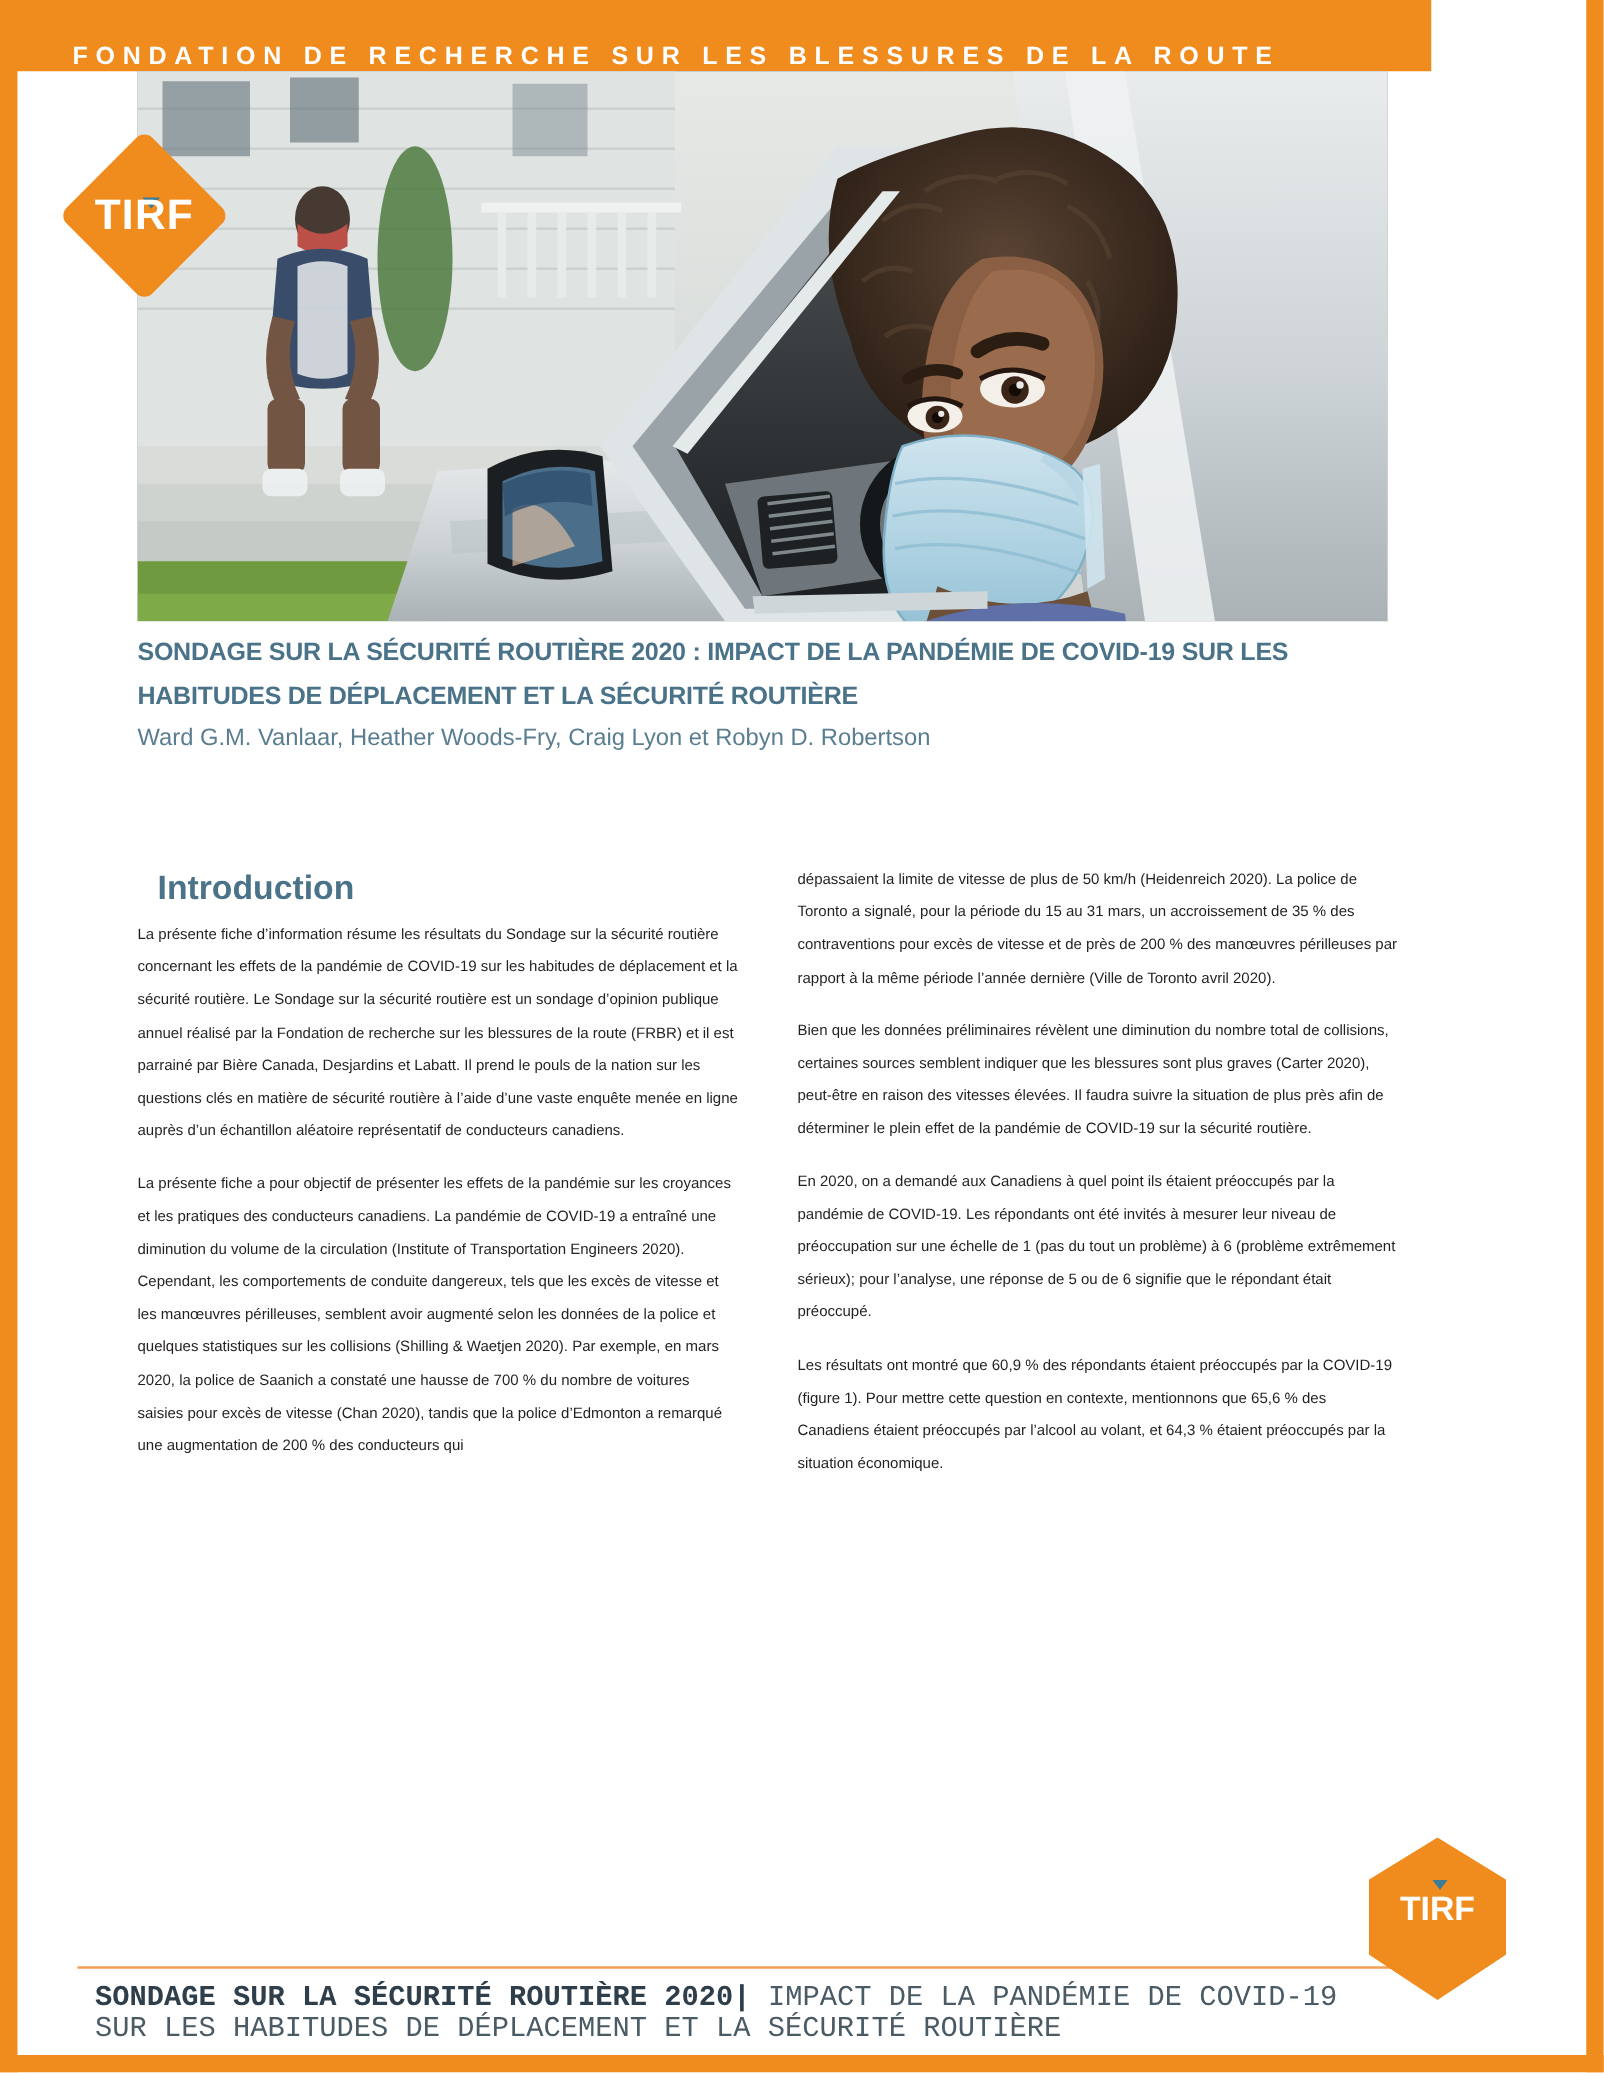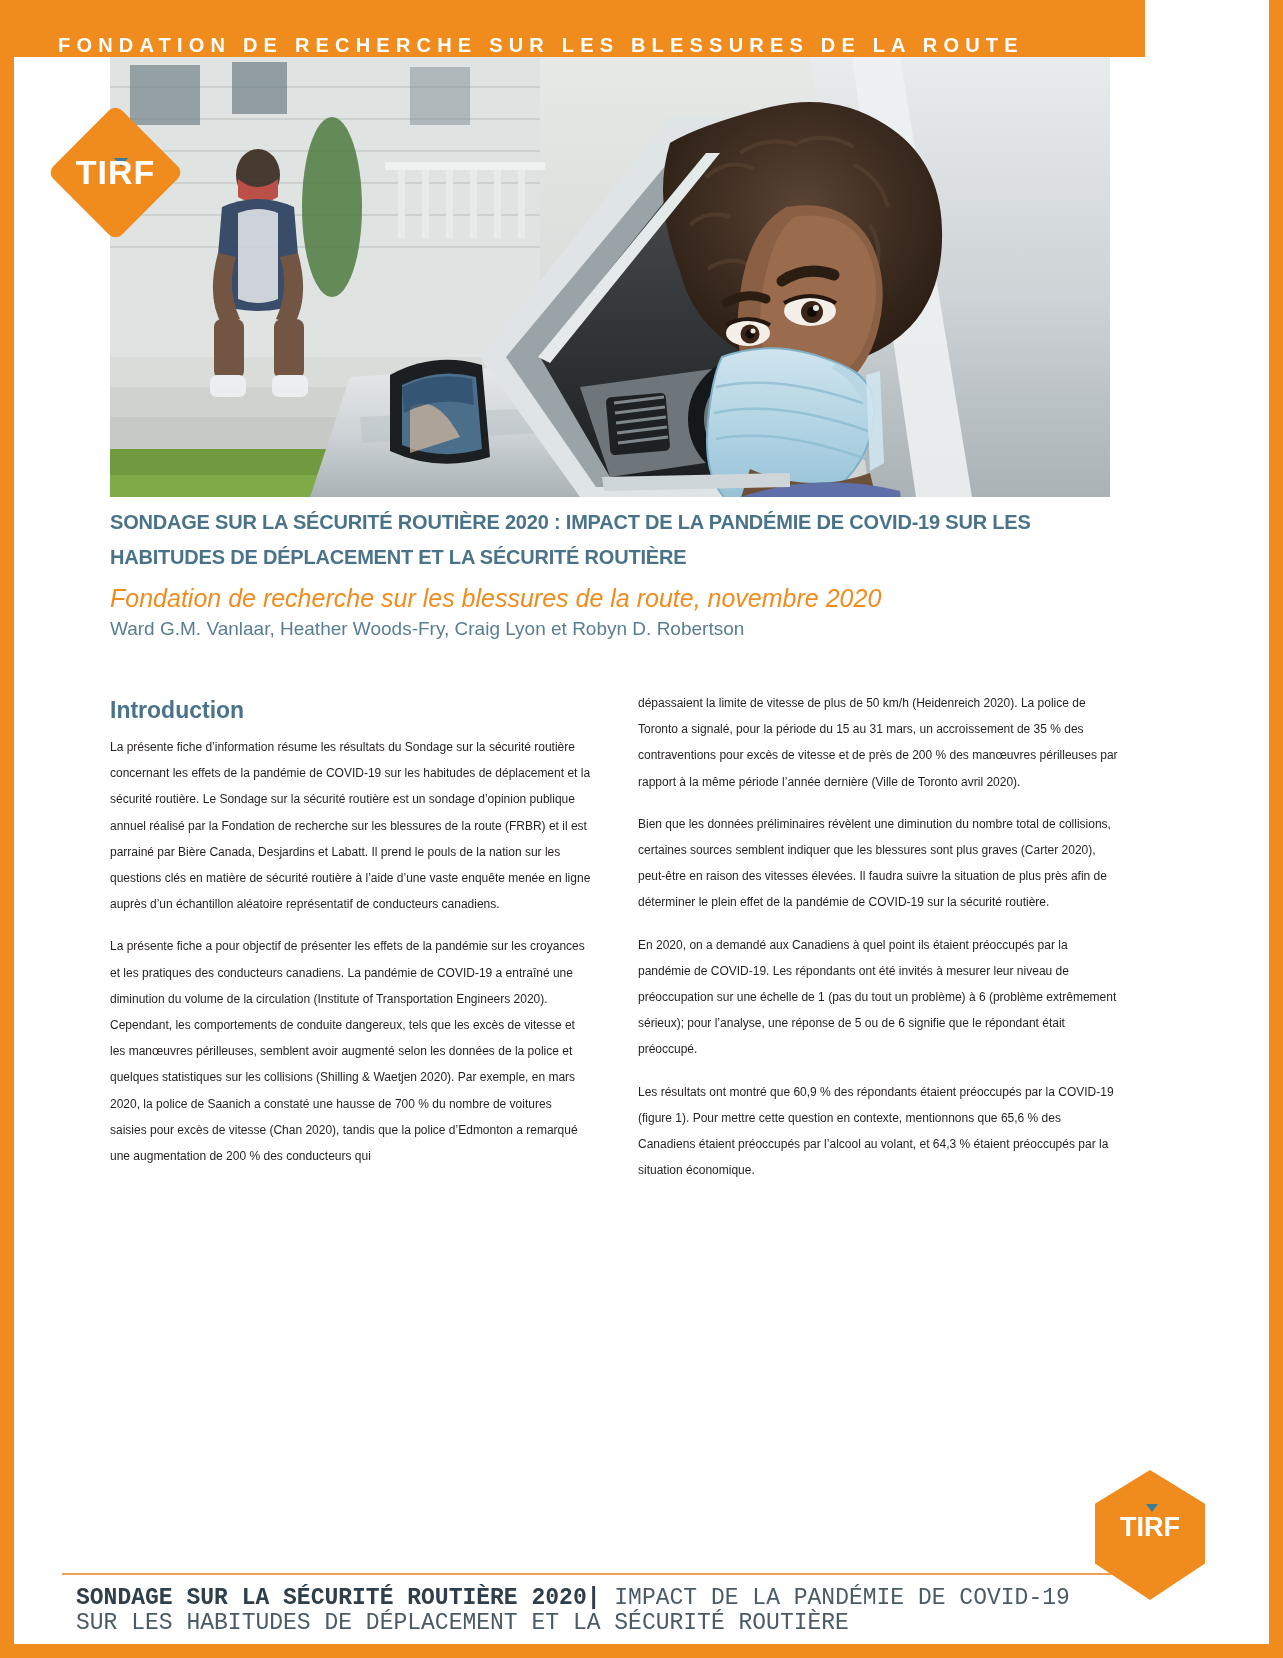--- a/index.html
+++ b/index.html
@@ -146,23 +146,23 @@
     left: 110px; top: 690px;
     width: 1010px;
     height: 780px;
     display: flex;
     gap: 47px;
   }
   .col {
     width: 481px;
   }
   h2.section-head {
-    margin: 10px 0 10px 0;
+    margin: 10px 0 10px 16px;
     color: #4A7389;
-    font-size: 23px;
+    font-size: 27px;
     font-weight: 700;
     line-height: 28px;
     font-family: "Liberation Sans", sans-serif;
   }
   .col > h2.section-head:first-child { margin-top: 6px; }
   p.body {
     margin: 0 0 16px 0;
     color: #231F20;
     font-size: 12px;
     line-height: 26.2px;
@@ -409,21 +409,20 @@
 </div>
 
 <div class="tirf-badge">
   <div class="diamond"></div>
   <div class="dot"></div>
   <div class="wordmark">TIRF</div>
 </div>
 
 <div class="titleblock">
   <h1 class="doc-title">SONDAGE SUR LA SÉCURITÉ ROUTIÈRE 2020 : IMPACT DE LA PANDÉMIE DE COVID-19 SUR LES HABITUDES DE DÉPLACEMENT ET LA SÉCURITÉ ROUTIÈRE</h1>
-  <p class="doc-subtitle">Fondation de recherche sur les blessures de la route, novembre 2020</p>
   <p class="doc-authors">Ward G.M. Vanlaar, Heather Woods-Fry, Craig Lyon et Robyn D. Robertson</p>
 </div>
 
 <div class="columns">
 
   <div class="col">
     <h2 class="section-head">Introduction</h2>
     <p class="body">La présente fiche d’information résume les résultats du Sondage sur la sécurité routière concernant les effets de la pandémie de COVID-19 sur les habitudes de déplacement et la sécurité routière. Le Sondage sur la sécurité routière est un sondage d’opinion publique annuel réalisé par la Fondation de recherche sur les blessures de la route (FRBR) et il est parrainé par Bière Canada, Desjardins et Labatt. Il prend le pouls de la nation sur les questions clés en matière de sécurité routière à l’aide d’une vaste enquête menée en ligne auprès d’un échantillon aléatoire représentatif de conducteurs canadiens.</p>
     <p class="body">La présente fiche a pour objectif de présenter les effets de la pandémie sur les croyances et les pratiques des conducteurs canadiens. La pandémie de COVID-19 a entraîné une diminution du volume de la circulation (Institute of Transportation Engineers 2020). Cependant, les comportements de conduite dangereux, tels que les excès de vitesse et les manœuvres périlleuses, semblent avoir augmenté selon les données de la police et quelques statistiques sur les collisions (Shilling &amp; Waetjen 2020). Par exemple, en mars 2020, la police de Saanich a constaté une hausse de 700 % du nombre de voitures saisies pour excès de vitesse (Chan 2020), tandis que la police d’Edmonton a remarqué une augmentation de 200 % des conducteurs qui</p>
   </div>

